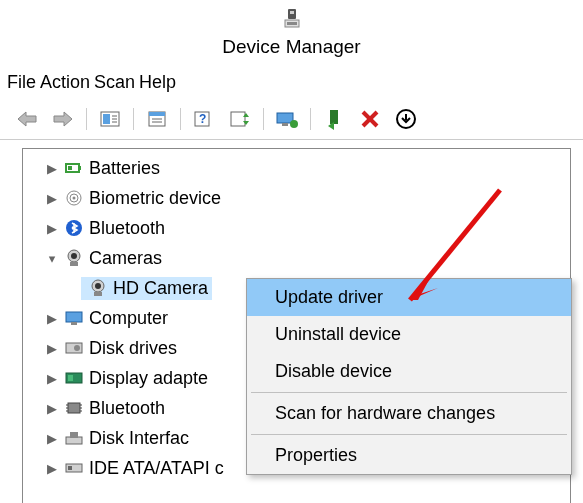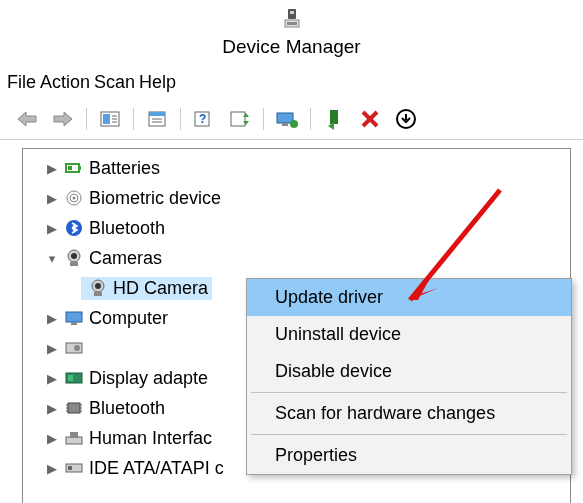--- a/index.html
+++ b/index.html
@@ -205,20 +205,21 @@
     </div>
 
     <div class="row">
       <span class="arrow">▶</span>
       <span class="icon">
         <svg width="20" height="18">
             <rect x="2" y="4" width="16" height="10" fill="#d0d0d0" stroke="#666"></rect>
             <circle cx="13" cy="9" r="3" fill="#888"></circle>
           </svg>
       </span>
+      <span class="label">Disk drives</span>
     </div>
 
     <div class="row">
       <span class="arrow">▶</span>
       <span class="icon">
         <svg width="20" height="18">
             <rect x="2" y="4" width="16" height="10" fill="#2a8a5a" stroke="#1a5a3a"></rect>
             <rect x="4" y="6" width="5" height="6" fill="#4aba7a"></rect>
           </svg>
       </span>
@@ -242,21 +243,21 @@
     </div>
 
     <div class="row">
       <span class="arrow">▶</span>
       <span class="icon">
         <svg width="20" height="18">
             <rect x="2" y="8" width="16" height="7" fill="#d0d0d0" stroke="#666"></rect>
             <rect x="6" y="3" width="8" height="6" fill="#888"></rect>
           </svg>
       </span>
-      <span class="label">Human Interfac</span>
+      <span class="label">Disk Interfac</span>
     </div>
 
     <div class="row">
       <span class="arrow">▶</span>
       <span class="icon">
         <svg width="20" height="18">
             <rect x="2" y="5" width="16" height="8" fill="#d0d0d0" stroke="#666"></rect>
             <rect x="4" y="7" width="4" height="4" fill="#666"></rect>
           </svg>
       </span>

